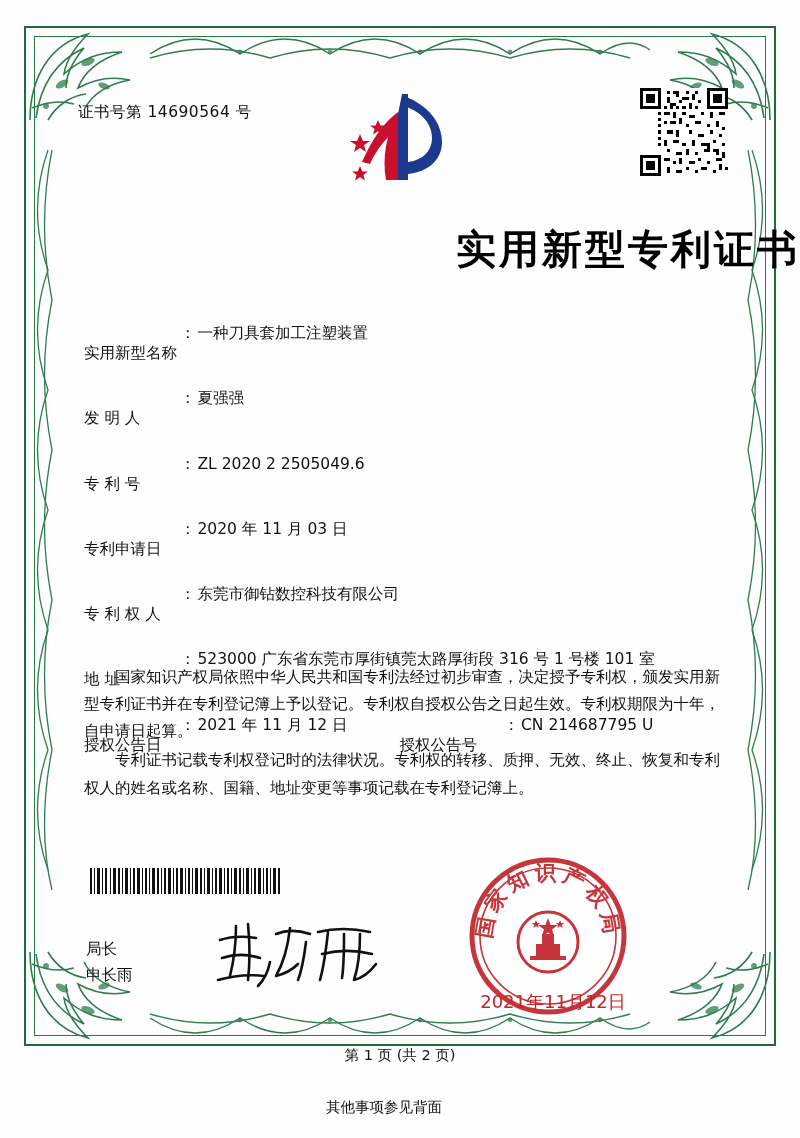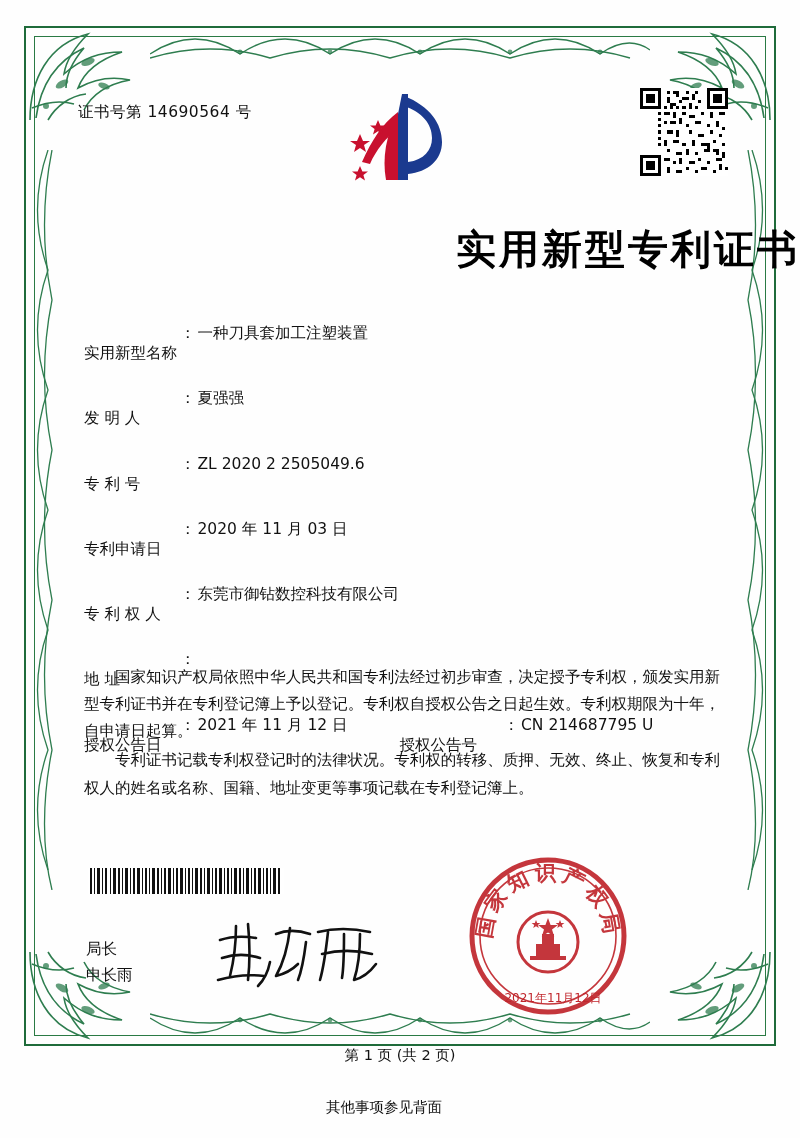--- a/index.html
+++ b/index.html
@@ -200,21 +200,21 @@
     left: 468px; top: 856px;
     width: 160px; height: 160px;
   }
   .seal svg { width:100%; height:100%; display:block; }
 
   .seal-date {
     position: absolute;
     left: 478px; top: 990px;
     width: 150px;
     text-align: center;
-    font-size: 12px;
+    font-size: 18px;
     color: #c0262c;
     font-family: "DejaVu Sans", "Liberation Sans", sans-serif;
   }
 
   
   .page-num {
     position: absolute;
     left: 0; top: 1046px;
     width: 800px;
     text-align: center;
@@ -504,20 +504,21 @@
 
     <div class="field-row">
       <span class="field-label spread">专 利 权 人</span>
       <span class="field-colon">：</span>
       <span class="field-value">东莞市御钻数控科技有限公司</span>
     </div>
 
     <div class="field-row">
       <span class="field-label spread">地 址</span>
       <span class="field-colon">：</span>
+      <span class="field-value">523000 广东省东莞市厚街镇莞太路厚街段 316 号 1 号楼 101 室</span>
     </div>
 
     <div class="field-row inline-two">
       <span class="field-label">授权公告日</span>
       <span class="field-colon">：</span>
       <span class="field-value">2021 年 11 月 12 日</span>
       <span class="field-second">
         <span class="field-label">授权公告号</span>
         <span class="field-colon">：</span>
         <span>CN 214687795 U</span>

